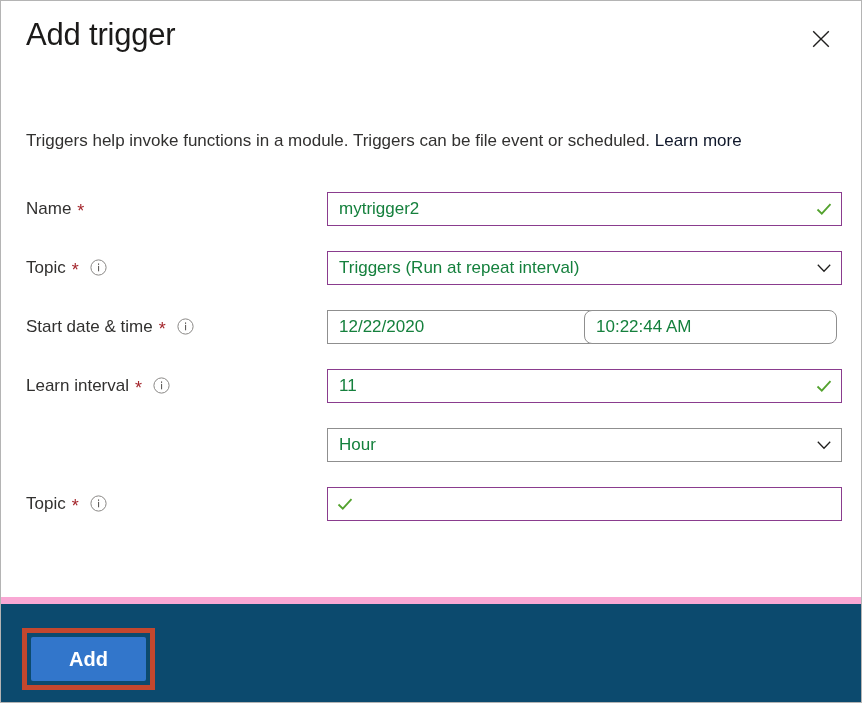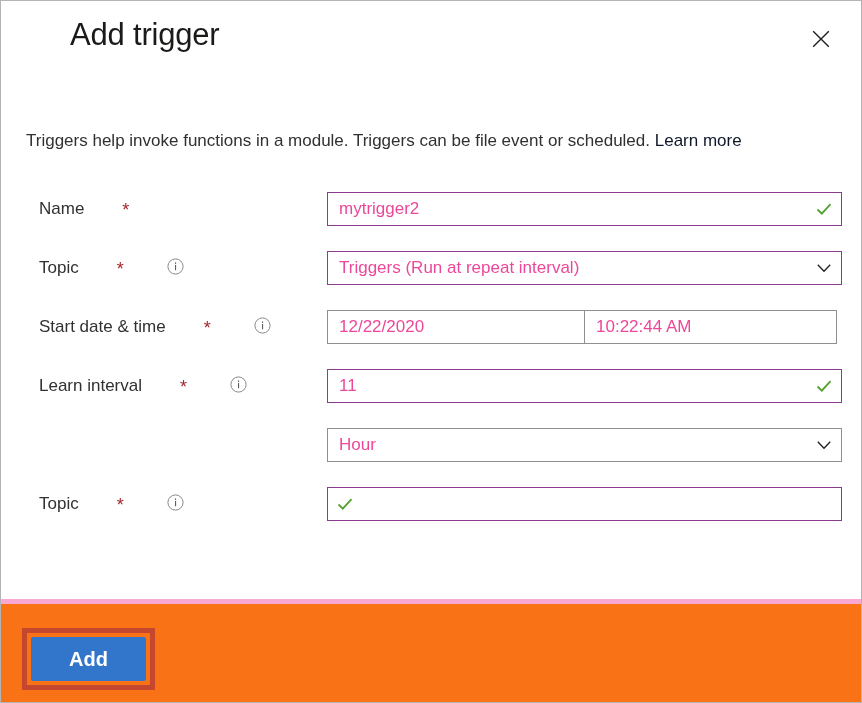--- a/index.html
+++ b/index.html
@@ -29,21 +29,20 @@
   }
   .panel-title {
     position: absolute;
     left: 25px;
     top: 16px;
     font-size: 31px;
     font-weight: 400;
     color: #1b1a19;
     letter-spacing: -0.2px;
     white-space: nowrap;
-    margin-left: 44px;
   }
   .close-button {
     position: absolute;
     right: 22px;
     top: 20px;
     width: 36px;
     height: 36px;
     display: flex;
     align-items: center;
     justify-content: center;
@@ -75,29 +74,28 @@
     left: 0;
     top: 178px;
     right: 0;
   }
   .form-row {
     position: relative;
     height: 59px;
   }
   .field-label {
     position: absolute;
-    left: 38px;
+    left: 25px;
     top: 50%;
     transform: translateY(-50%);
     font-size: 17px;
     color: #323130;
     white-space: nowrap;
     display: flex;
-    align-items: flex-start;
-    gap: 32px;
+    align-items: center;
   }
   .required-star {
     color: #a4262c;
     font-size: 18px;
     margin-left: 6px;
     line-height: 1;
     position: relative;
     top: 2px;
   }
   .info-icon {
@@ -119,48 +117,48 @@
     background: #ffffff;
     border: 1px solid #8f8f8f;
     display: flex;
     align-items: center;
   }
   .control.validated { border-color: #8a3c8e; }
   .control .value {
     flex: 1 1 auto;
     padding: 0 10px 0 11px;
     font-size: 17px;
-    color: #ec4899;
+    color: #15803d;
     white-space: nowrap;
     overflow: hidden;
     text-overflow: ellipsis;
     line-height: 1;
   }
   .control .adornment {
     flex: 0 0 auto;
     display: flex;
     align-items: center;
     justify-content: center;
     width: 34px;
     height: 100%;
   }
   .control .adornment svg { display: block; }
 
   .control.date-field { left: 326px; width: 300px; }
-  .control.time-field { left: 583px; width: 253px; }
+  .control.time-field { left: 583px; width: 253px; border-radius: 8px; }
 
   
   .footer {
     position: absolute;
     left: 0;
     right: 0;
     bottom: 0;
     height: 98px;
-    border-top: 5px solid #f9a8d4;
-    background: #f97316;
+    border-top: 7px solid #f9a8d4;
+    background: #0c4a6e;
   }
   .annotation-box {
     position: absolute;
     left: 21px;
     top: 24px;
     width: 133px;
     height: 62px;
     box-sizing: border-box;
     border: 5px solid #c4472e;
   }

